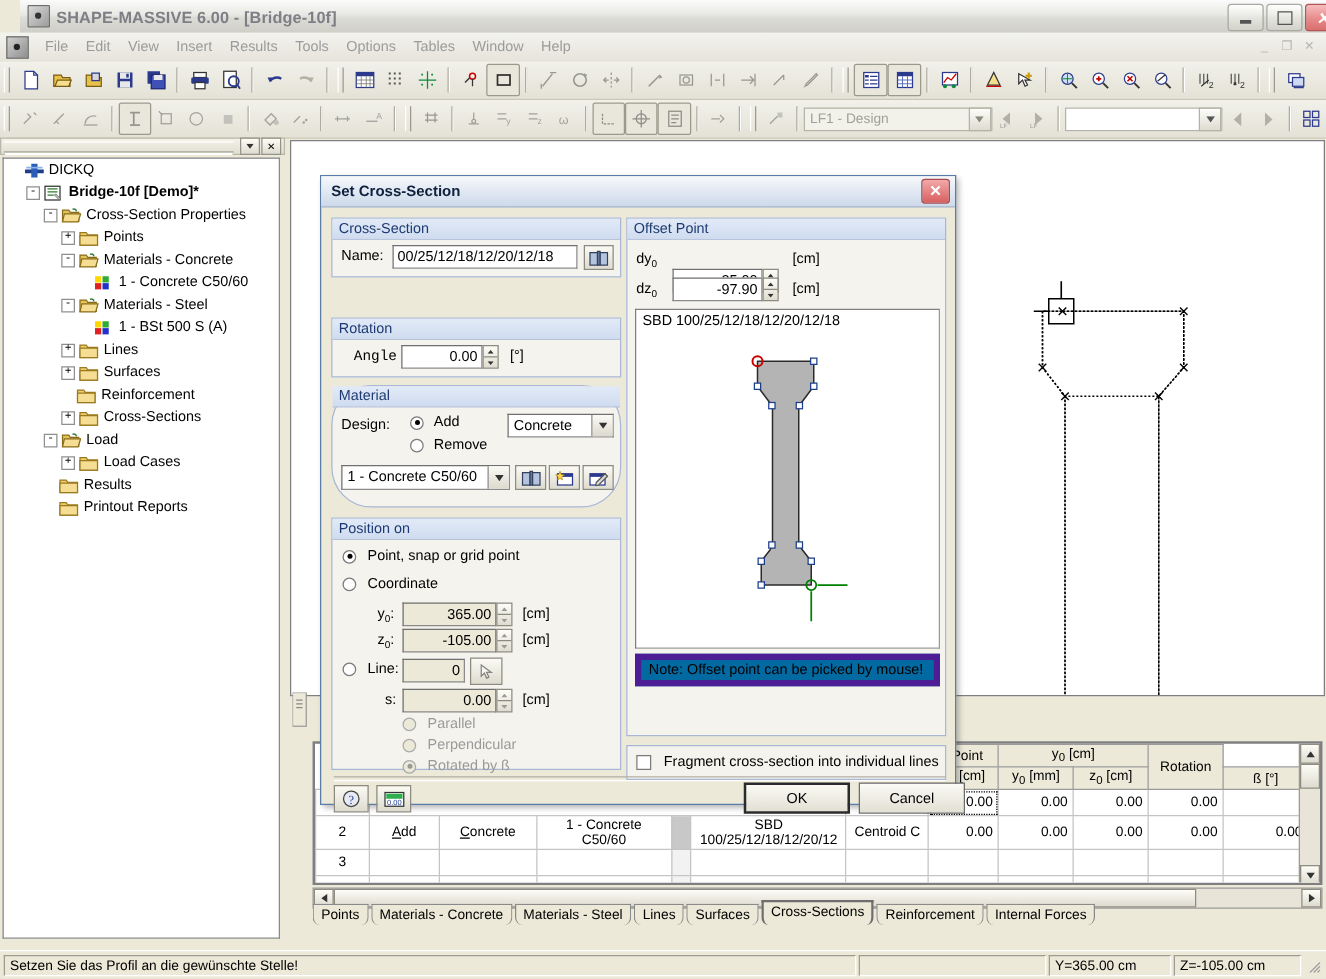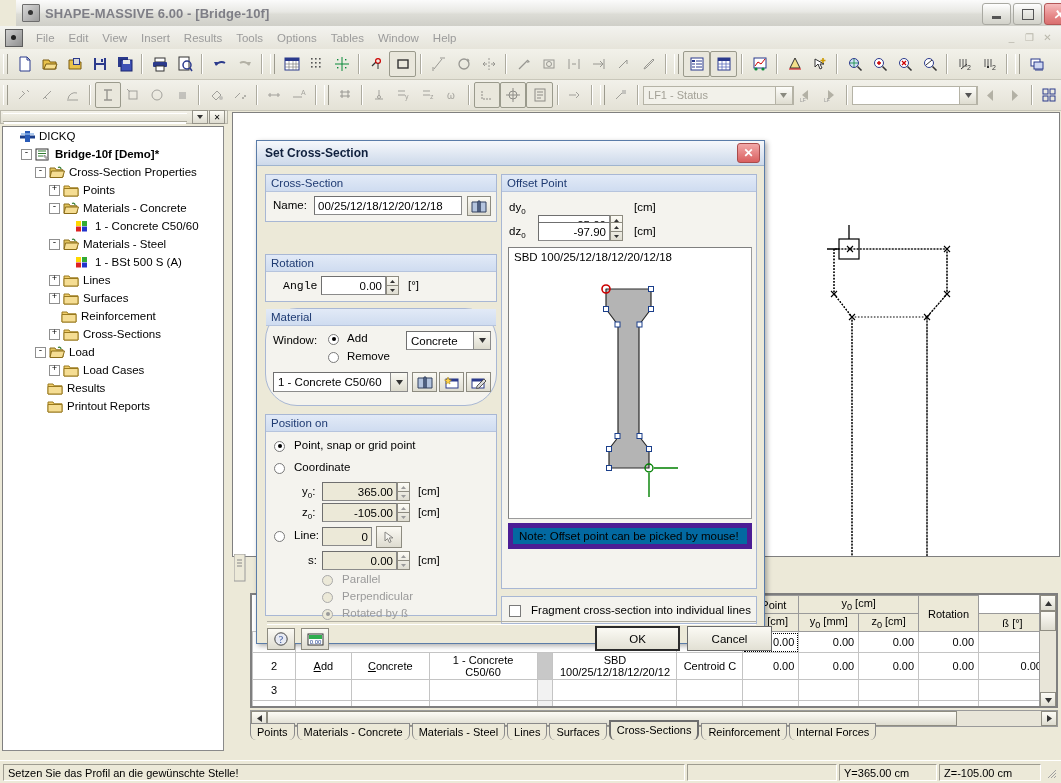--- a/index.html
+++ b/index.html
@@ -608,21 +608,21 @@
     <div class="tsep"></div>
       <div class="grip"></div>
     <div class="tbtn">
       <svg width="16" height="16" viewBox="0 0 16 16" opacity=".4">
           <path d="M3 12l6-6" stroke="#333"></path>
           <rect x="9" y="3" width="4" height="4" fill="#888"></rect>
         </svg>
       </div>
     <div class="tsep"></div>
     <div class="lfcombo">
-      <span>LF1 - Status</span>
+      <span>LF1 - Design</span>
       <span class="arw">
         <svg width="7" height="5" viewBox="0 0 7 5">
             <path d="M0 0h7L3.5 5z" fill="#8a8a80"></path>
           </svg>
         </span>
     </div>
     <div class="tbtn">
       <svg width="14" height="16" viewBox="0 0 14 16">
           <path d="M9 3L3 8l6 5z" fill="#b3b1a5"></path>
           <text x="1" y="15" font-size="5" fill="#999">LF</text>
@@ -1104,21 +1104,21 @@
                   <path d="M0 0h5L2.5 3z" fill="#333"></path>
                 </svg>
               </i>
           </div>
         </div>
         <div style="position:absolute;left:142px;top:24px;" class="lbl">[°]</div>
       </div>
 
       <div class="grp" style="left:8px;top:142px;width:232px;height:98px;border-radius:32px;">
         <div class="grp-hd">Material</div>
-        <div style="position:absolute;left:7px;top:25px;" class="lbl">Window:</div>
+        <div style="position:absolute;left:7px;top:25px;" class="lbl">Design:</div>
         <div style="position:absolute;left:62px;top:23px;">
           <span class="radio on"></span>
           <span class="lbl" style="margin-left:5px;">Add</span>
         </div>
         <div style="position:absolute;left:62px;top:41px;">
           <span class="radio"></span>
           <span class="lbl" style="margin-left:5px;">Remove</span>
         </div>
         <div class="drop" style="position:absolute;left:140px;top:22px;width:85px;height:19px;">
           <span>Concrete</span>

